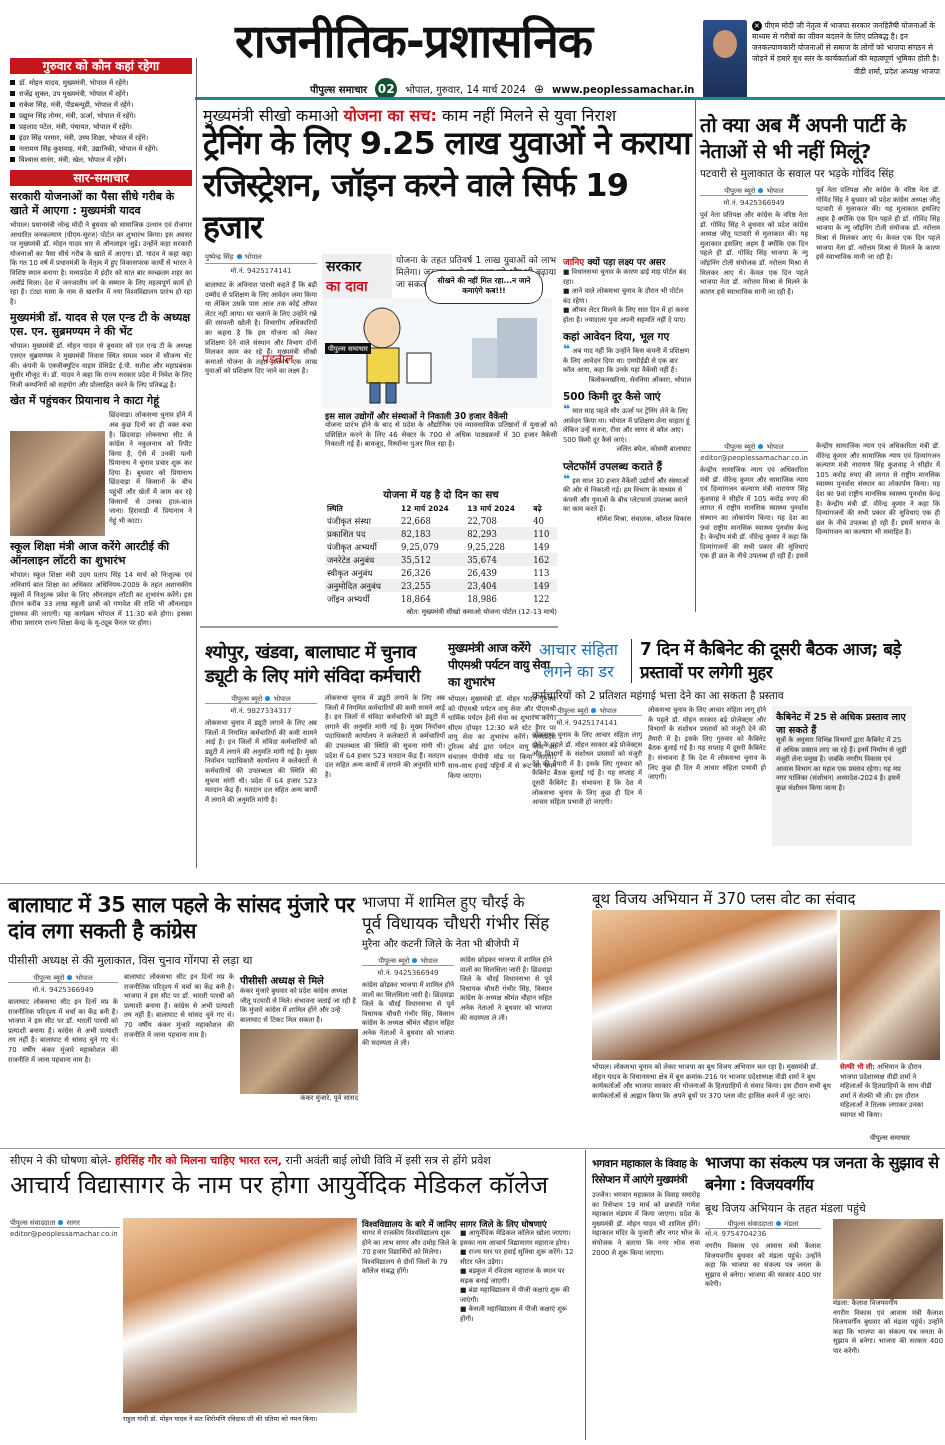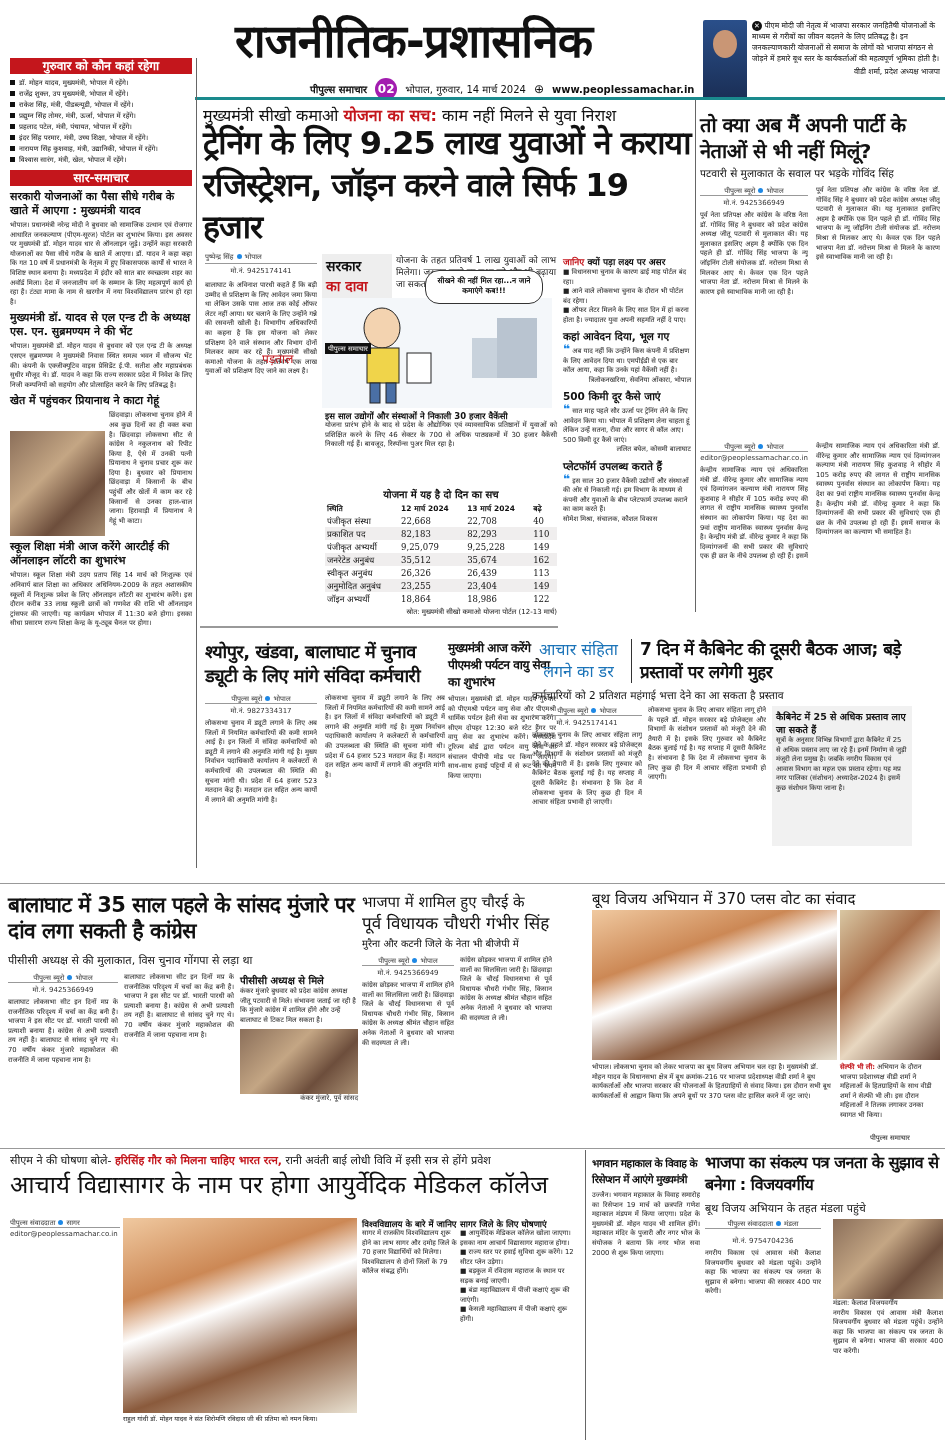--- a/index.html
+++ b/index.html
@@ -1,21 +1,21 @@
 <!DOCTYPE html>
 <html><head>
 <meta charset="utf-8">
 <style>
 *{box-sizing:border-box;margin:0;padding:0}
 body{width:945px;height:1445px;background:#fff;font-family:"DejaVu Sans",sans-serif;color:#111;overflow:hidden;position:relative}
 .abs{position:absolute}
 .masthead{left:0;top:0;width:945px;height:95px}
 .mast-title{left:235px;top:8px;font-size:46px;font-weight:bold;letter-spacing:-1px;font-family:"DejaVu Sans",sans-serif;color:#111}
 .mast-sub{left:310px;top:78px;font-size:10px;display:flex;align-items:center;gap:8px}
-.pageno{width:22px;height:22px;border-radius:50%;background:#a21caf;color:#fff;font-weight:bold;font-size:12px;display:flex;align-items:center;justify-content:center}
+.pageno{width:22px;height:22px;border-radius:50%;background:#14532d;color:#fff;font-weight:bold;font-size:12px;display:flex;align-items:center;justify-content:center}
 .globe{font-size:12px}
 .quote-photo{left:703px;top:20px;width:44px;height:80px;background:linear-gradient(#2a4f8a,#1a2e55);border-radius:2px}
 .quote-face{left:713px;top:30px;width:24px;height:28px;background:#c99675;border-radius:50%}
 .quote-text{left:752px;top:20px;width:188px;font-size:7.5px;line-height:11px}
 .quote-by{text-align:right;margin-top:2px}
 .tealrule{left:195px;top:97px;width:750px;height:3px;background:#1a8a8d}
 .redbar{background:#c4161c;color:#fff;font-weight:bold;text-align:center;font-size:12px;padding:3px 0}
 .leftcol{left:10px;top:58px;width:182px;font-size:7px;line-height:10px}
 .leftcol ul{list-style:none;padding:4px 0}
 .leftcol li{display:flex;gap:4px;margin-bottom:1px}
@@ -208,21 +208,21 @@
   <div class="caption">■ <span>आने वाले लोकसभा चुनाव के दौरान भी पोर्टल बंद रहेगा।</span></div>
   <div class="caption">■ <span>ऑफर लेटर मिलने के लिए सात दिन में हां करना होता है। ज्यादातर युवा अपनी सहमति नहीं दे पाए।</span></div>
   <div class="sidebox-title">कहां आवेदन दिया, भूल गए</div>
   <div class="caption"><span class="quoteicon">❝</span> <span>अब याद नहीं कि उन्होंने किस कंपनी में प्रशिक्षण के लिए आवेदन दिया था। एमपीईडी से एक बार कॉल आया, कहा कि उनके यहां वैकेंसी नहीं है।</span></div>
   <div class="caption" style="text-align:right">त्रिलोकनखरिया, सेवनिया ओंकारा, भोपाल</div>
   <div class="sidebox-title">500 किमी दूर कैसे जाएं</div>
   <div class="caption"><span class="quoteicon">❝</span> <span>सात माह पहले सौर ऊर्जा पर ट्रेनिंग लेने के लिए आवेदन किया था। भोपाल में प्रशिक्षण लेना चाहता हूं लेकिन उन्हें सतना, रीवा और सागर से कॉल आए। 500 किमी दूर कैसे जाएं।</span></div>
   <div class="caption" style="text-align:right">ललित बघेल, कोसमी बालाघाट</div>
   <div class="sidebox-title">प्लेटफॉर्म उपलब्ध कराते हैं</div>
   <div class="caption"><span class="quoteicon">❝</span> <span>इस साल 30 हजार वैकेंसी उद्योगों और संस्थाओं की ओर से निकाली गई। हम विभाग के माध्यम से कंपनी और युवाओं के बीच प्लेटफार्म उपलब्ध कराने का काम करते हैं।</span></div>
-  <div class="caption" style="text-align:left">सोमेश मिश्रा, संचालक, कौशल विकास</div>
+  <div class="caption" style="text-align:right">सोमेश मिश्रा, संचालक, कौशल विकास</div>
 </div>
 <div class="abs vline" style="left:695px;top:100px;height:512px"></div>
 
 <div class="abs" style="left:700px;top:112px;width:240px">
   <div class="h2" style="font-size:20px;line-height:26px">तो क्या अब मैं अपनी पार्टी के नेताओं से भी नहीं मिलूं?</div>
   <div style="font-size:10.5px;margin-top:2px">पटवारी से मुलाकात के सवाल पर भड़के गोविंद सिंह</div>
   <div style="display:flex;gap:8px;margin-top:6px">
     <div style="width:108px">
       <div class="byline" style="text-align:center"><span>पीपुल्स ब्यूरो</span><span class="dot"></span><span>भोपाल</span></div>
       <div class="byline" style="text-align:center;border-top:1px solid #999;padding-top:2px">मो.नं. 9425366949</div>
@@ -363,21 +363,21 @@
   <div class="h2" style="font-size:10.5px;line-height:16px">भगवान महाकाल के विवाह के रिसेप्शन में आएंगे मुख्यमंत्री</div>
   <div class="col" style="margin-top:4px;height:220px;overflow:hidden">उज्जैन। भगवान महाकाल के विवाह समारोह का रिसेप्शन 19 मार्च को छत्रपति गणेश महाकाल मंडपम में किया जाएगा। प्रदेश के मुख्यमंत्री डॉ. मोहन यादव भी शामिल होंगे। महाकाल मंदिर के पुजारी और नगर भोज के संयोजक ने बताया कि नगर भोज सवा 2000 से शुरू किया जाएगा।</div>
 </div>
 
 <div class="abs" style="left:705px;top:1152px;width:238px">
   <div class="h2" style="font-size:16px;line-height:22px">भाजपा का संकल्प पत्र जनता के सुझाव से बनेगा : विजयवर्गीय</div>
   <div style="font-size:11px;margin-top:4px">बूथ विजय अभियान के तहत मंडला पहुंचे</div>
   <div style="display:flex;gap:12px;margin-top:4px">
     <div style="width:118px">
       <div class="byline" style="text-align:center"><span>पीपुल्स संवाददाता</span><span class="dot"></span><span>मंडला</span></div>
-      <div class="byline" style="text-align:center;border-top:1px solid #999;padding-top:7px">मो.नं. 9754704236</div>
+      <div class="byline" style="border-top:1px solid #999;padding-top:0">मो.नं. 9754704236</div>
       <div class="col" style="margin-top:4px;height:140px;overflow:hidden">नगरीय विकास एवं आवास मंत्री कैलाश विजयवर्गीय बुधवार को मंडला पहुंचे। उन्होंने कहा कि भाजपा का संकल्प पत्र जनता के सुझाव से बनेगा। भाजपा की सरकार 400 पार करेगी।</div>
     </div>
     <div style="width:112px">
       <div class="photo" style="height:80px"></div>
       <div class="caption">मंडला: कैलाश विजयवर्गीय</div>
       <div class="col" style="height:100px;overflow:hidden">नगरीय विकास एवं आवास मंत्री कैलाश विजयवर्गीय बुधवार को मंडला पहुंचे। उन्होंने कहा कि भाजपा का संकल्प पत्र जनता के सुझाव से बनेगा। भाजपा की सरकार 400 पार करेगी।</div>
     </div>
   </div>
 </div>
 

